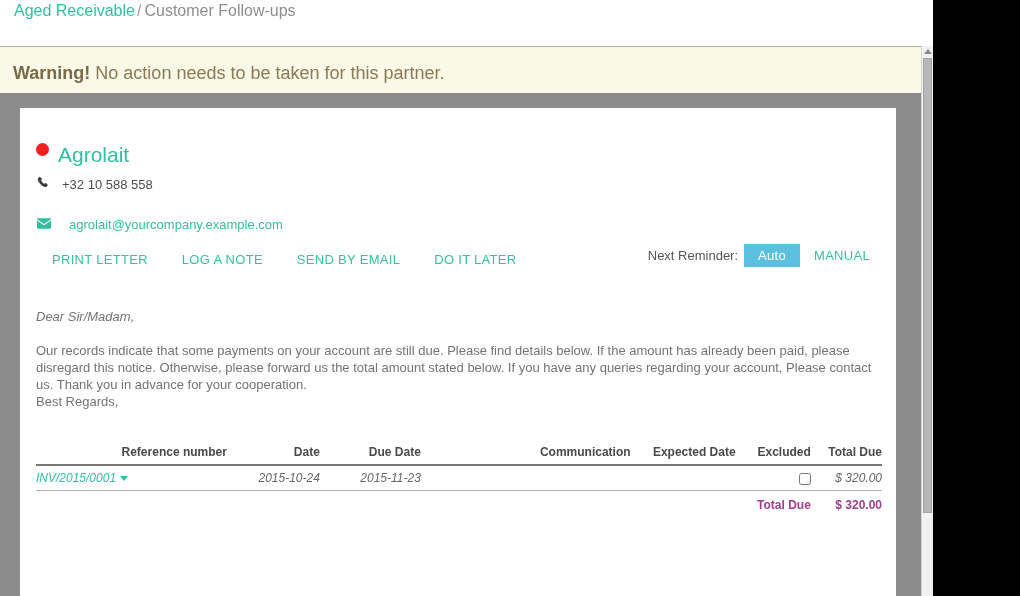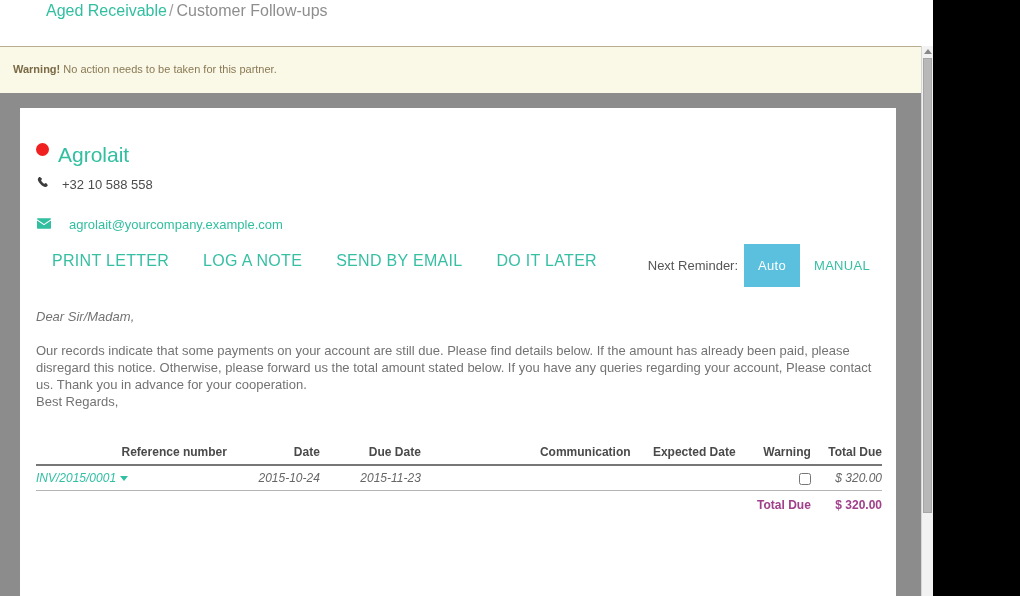--- a/index.html
+++ b/index.html
@@ -41,21 +41,20 @@
     position: absolute;
     left: 14px;
     top: 2px;
     font-size: 16px;
     white-space: nowrap;
   }
   .crumb-link {
     color: #31bfa0;
     text-decoration: none;
     cursor: pointer;
-    margin-left: 32px;
   }
   .crumb-sep {
     color: #a0a0a0;
     margin: 0 3px 0 2px;
   }
   .crumb-current {
     color: #8e8e8e;
   }
 
   
@@ -66,21 +65,21 @@
     width: 921px;
     height: 47px;
     background: #faf8e7;
     border-top: 1px solid #b9ac8f;
     box-sizing: border-box;
   }
   #warning-text {
     position: absolute;
     left: 13px;
     top: 16px;
-    font-size: 11px;
+    font-size: 18px;
     color: #8a7a55;
     white-space: nowrap;
   }
   #warning-text .w-strong {
     font-weight: bold;
     color: #7a6a45;
   }
 
   
   #content-card {
@@ -154,21 +153,21 @@
 
   
   #action-buttons {
     position: absolute;
     left: 22px;
     top: 136px;
     display: flex;
     align-items: center;
   }
   .action-btn {
-    font-size: 16px;
+    font-size: 13px;
     color: #37bfa4;
     letter-spacing: 0.3px;
     background: transparent;
     border: none;
     padding: 8px 10px;
     margin-right: 14px;
     cursor: pointer;
     font-family: "Liberation Sans", sans-serif;
     white-space: nowrap;
   }
@@ -184,21 +183,21 @@
   }
   #next-reminder-label {
     font-size: 13px;
     color: #555555;
     margin-right: 6px;
     white-space: nowrap;
   }
   .reminder-btn {
     font-size: 13px;
     border: none;
-    padding: 14px 14px;
+    padding: 4px 14px;
     cursor: pointer;
     font-family: "Liberation Sans", sans-serif;
     letter-spacing: 0.3px;
     white-space: nowrap;
     background: transparent;
   }
   .reminder-btn.active {
     background: #5bc0de;
     color: #ffffff;
   }
@@ -380,21 +379,21 @@
       </div>
 
       <table id="followup-table">
         <thead>
           <tr>
             <th class="col-ref">Reference number</th>
             <th class="col-date">Date</th>
             <th class="col-due">Due Date</th>
             <th class="col-comm">Communication</th>
             <th class="col-exp">Expected Date</th>
-            <th class="col-excl">Warning</th>
+            <th class="col-excl">Excluded</th>
             <th class="col-total">Total Due</th>
           </tr>
         </thead>
         <tbody>
           <tr>
             <td class="col-ref">
               <a id="invoice-ref-link" href="#">INV/2015/0001</a><span class="caret-down"></span>
             </td>
             <td class="col-date">2015-10-24</td>
             <td class="col-due">2015-11-23</td>

